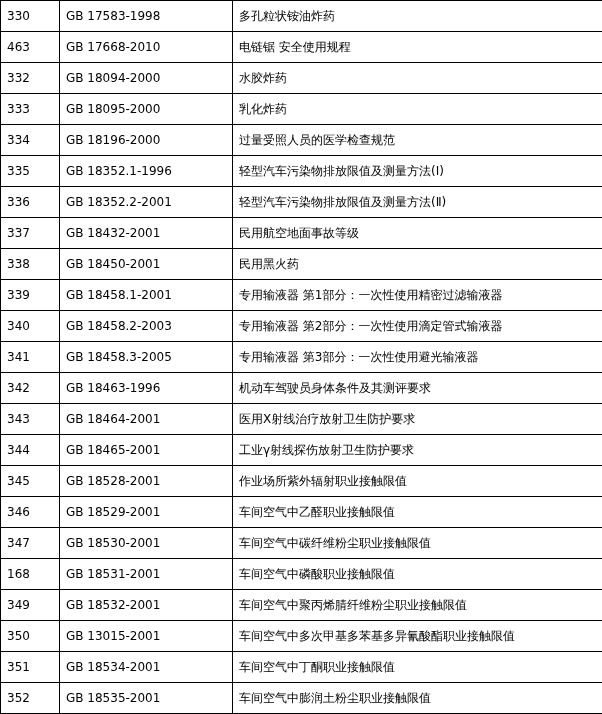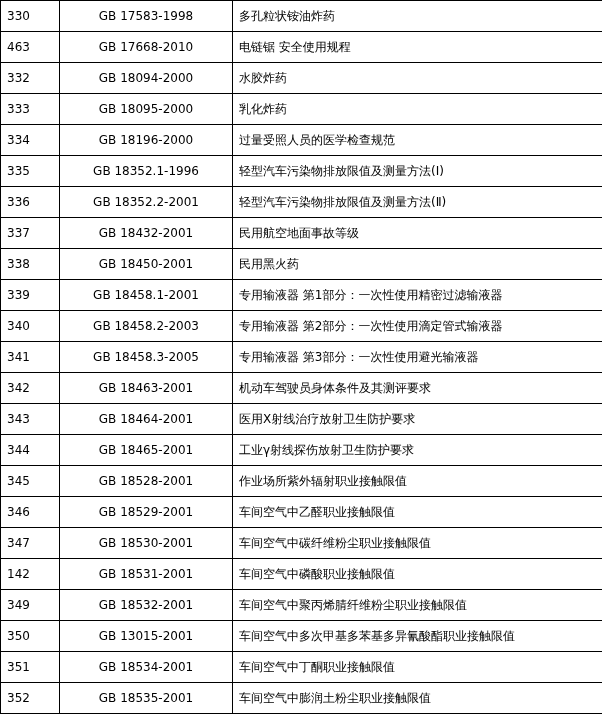--- a/index.html
+++ b/index.html
@@ -27,21 +27,21 @@
     vertical-align: middle;
     white-space: nowrap;
     overflow: hidden;
   }
   td.col-index {
     width: 46px;
     padding: 0 2px;
   }
   td.col-code {
     width: 160px;
-    text-align: center;
+    text-align: left;
     padding-left: 10px;
   }
   td.col-title {
     width: 394px;
     text-align: left;
     padding-left: 8px;
   }
   tr.bold td {
     font-weight: normal;
   }
@@ -106,21 +106,21 @@
         <td class="col-code">GB 18458.2-2003</td>
         <td class="col-title">专用输液器  第2部分：一次性使用滴定管式输液器</td>
       </tr>
       <tr class="bold">
         <td class="col-index">341</td>
         <td class="col-code">GB 18458.3-2005</td>
         <td class="col-title">专用输液器  第3部分：一次性使用避光输液器</td>
       </tr>
       <tr class="bold">
         <td class="col-index">342</td>
-        <td class="col-code">GB 18463-2001</td>
+        <td class="col-code">GB 18463-1996</td>
         <td class="col-title">机动车驾驶员身体条件及其测评要求</td>
       </tr>
       <tr class="bold">
         <td class="col-index">343</td>
         <td class="col-code">GB 18464-2001</td>
         <td class="col-title">医用X射线治疗放射卫生防护要求</td>
       </tr>
       <tr class="bold">
         <td class="col-index">344</td>
         <td class="col-code">GB 18465-2001</td>
@@ -135,21 +135,21 @@
         <td class="col-index">346</td>
         <td class="col-code">GB 18529-2001</td>
         <td class="col-title">车间空气中乙醛职业接触限值</td>
       </tr>
       <tr>
         <td class="col-index">347</td>
         <td class="col-code">GB 18530-2001</td>
         <td class="col-title">车间空气中碳纤维粉尘职业接触限值</td>
       </tr>
       <tr>
-        <td class="col-index">142</td>
+        <td class="col-index">168</td>
         <td class="col-code">GB 18531-2001</td>
         <td class="col-title">车间空气中磷酸职业接触限值</td>
       </tr>
       <tr>
         <td class="col-index">349</td>
         <td class="col-code">GB 18532-2001</td>
         <td class="col-title">车间空气中聚丙烯腈纤维粉尘职业接触限值</td>
       </tr>
       <tr>
         <td class="col-index">350</td>

